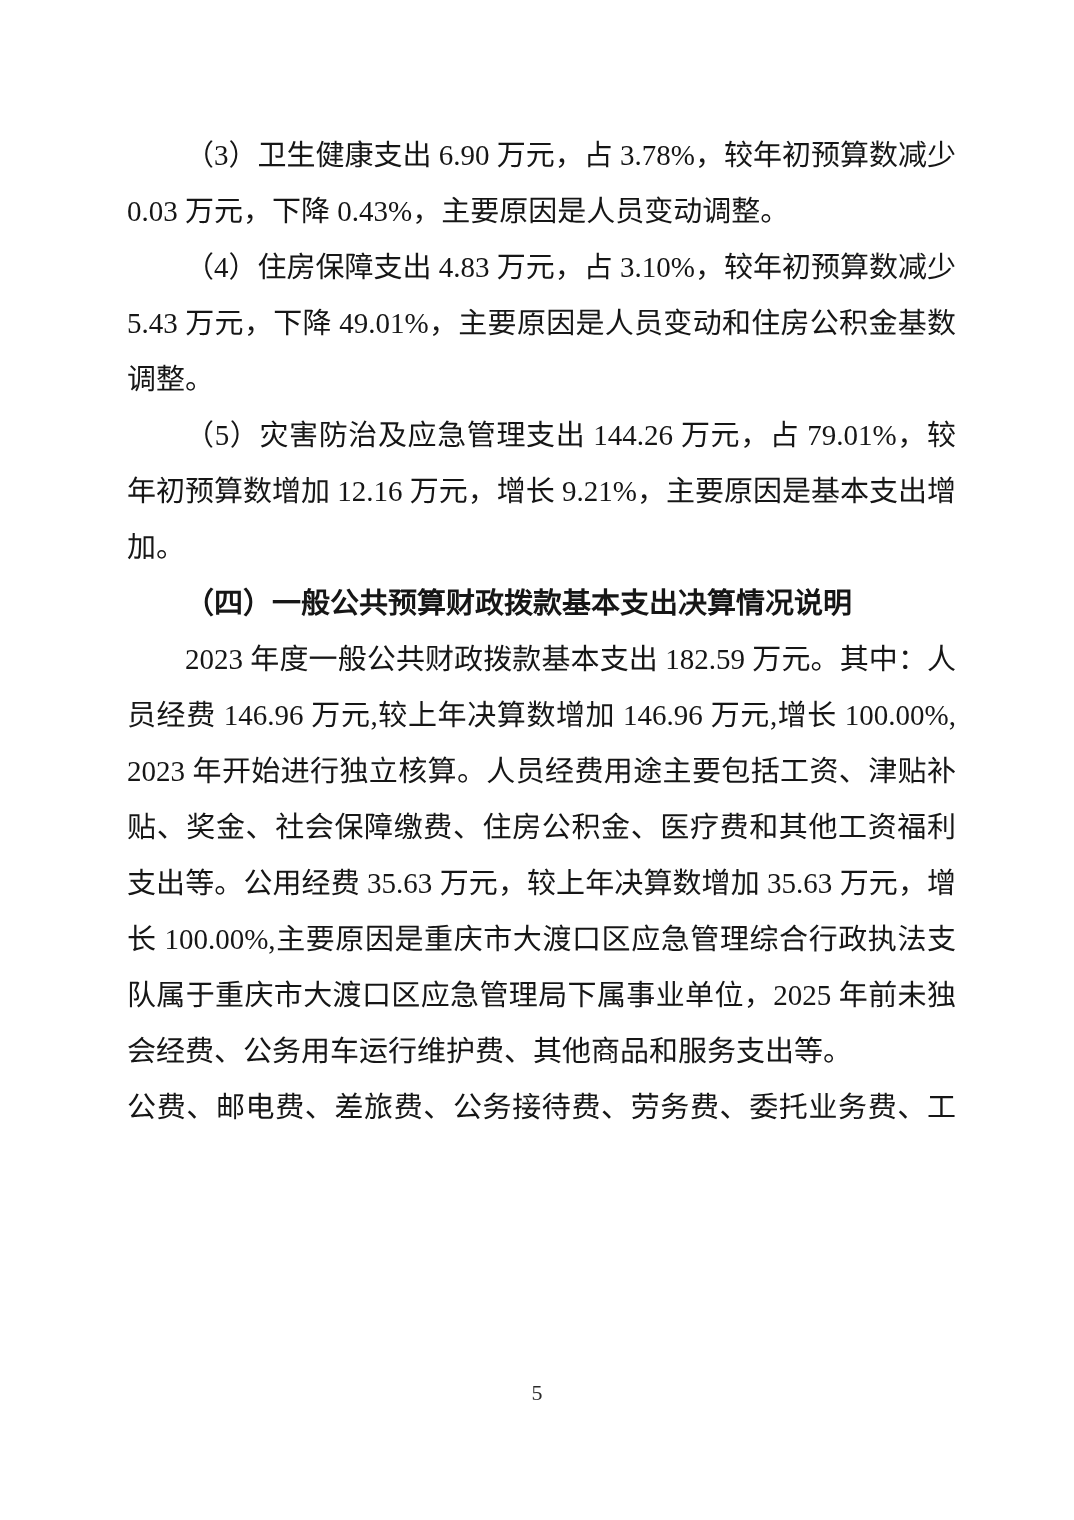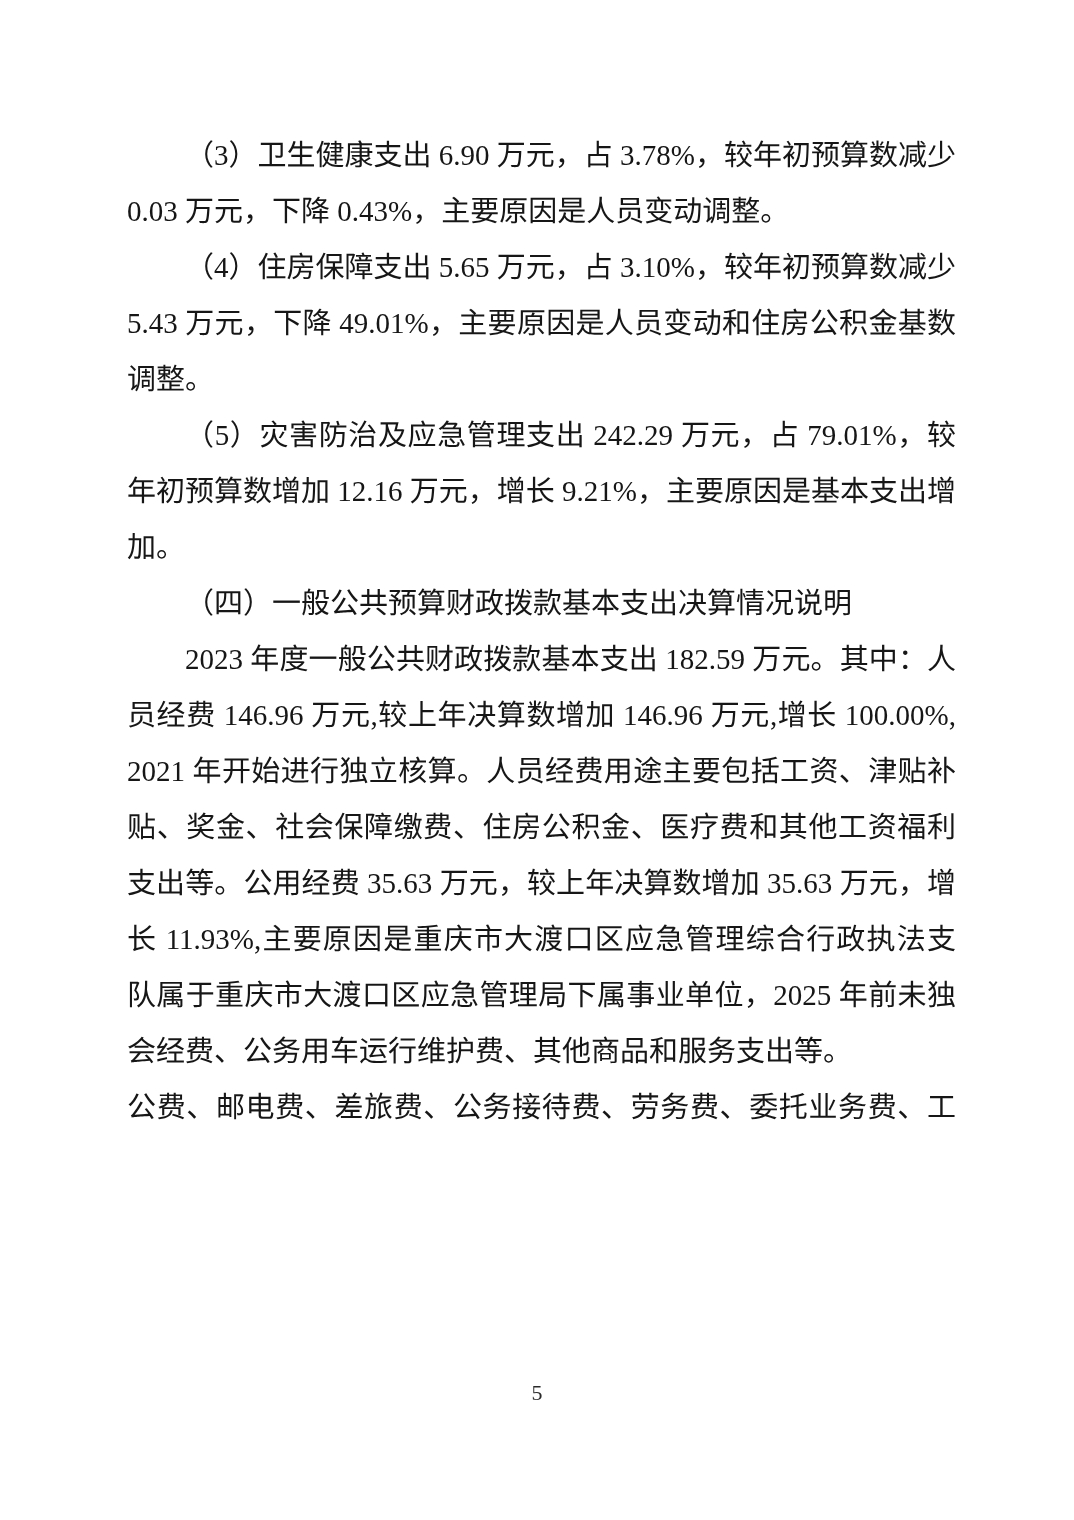--- a/index.html
+++ b/index.html
@@ -39,21 +39,21 @@
     white-space: nowrap;
   }
   .tl.first {
     text-indent: 2em;
   }
   .tl.last {
     text-align: right;
     text-align-last: left;
   }
   .heading .tl {
-    font-weight: normal;
+    font-weight: bold;
     text-align: center;
     text-align-last: left;
   }
   .footer {
     position: absolute;
     left: 0;
     top: 1378px;
     width: 100%;
     text-align: center;
     font-size: 22px;
@@ -66,42 +66,42 @@
 
 <div class="page">
   <main class="content">
 
     <p class="para">
       <span class="tl first">（3）卫生健康支出 6.90 万元，占 3.78%，较年初预算数减少</span>
       <span class="tl last">0.03 万元，下降 0.43%，主要原因是人员变动调整。</span>
     </p>
 
     <p class="para">
-      <span class="tl first">（4）住房保障支出 5.65 万元，占 3.10%，较年初预算数减少</span>
+      <span class="tl first">（4）住房保障支出 4.83 万元，占 3.10%，较年初预算数减少</span>
       <span class="tl">5.43 万元，下降 49.01%，主要原因是人员变动和住房公积金基数</span>
       <span class="tl last">调整。</span>
     </p>
 
     <p class="para">
-      <span class="tl first">（5）灾害防治及应急管理支出 242.29 万元，占 79.01%，较</span>
+      <span class="tl first">（5）灾害防治及应急管理支出 144.26 万元，占 79.01%，较</span>
       <span class="tl">年初预算数增加 12.16 万元，增长 9.21%，主要原因是基本支出增</span>
       <span class="tl last">加。</span>
     </p>
 
     <p class="para heading">
       <span class="tl first last">（四）一般公共预算财政拨款基本支出决算情况说明</span>
     </p>
 
     <p class="para">
       <span class="tl first">2023 年度一般公共财政拨款基本支出 182.59 万元。其中：人</span>
       <span class="tl">员经费 146.96 万元,较上年决算数增加 146.96 万元,增长 100.00%,</span>
-      <span class="tl">2021 年开始进行独立核算。人员经费用途主要包括工资、津贴补</span>
+      <span class="tl">2023 年开始进行独立核算。人员经费用途主要包括工资、津贴补</span>
       <span class="tl">贴、奖金、社会保障缴费、住房公积金、医疗费和其他工资福利</span>
       <span class="tl">支出等。公用经费 35.63 万元，较上年决算数增加 35.63 万元，增</span>
-      <span class="tl">长 11.93%,主要原因是重庆市大渡口区应急管理综合行政执法支</span>
+      <span class="tl">长 100.00%,主要原因是重庆市大渡口区应急管理综合行政执法支</span>
       <span class="tl">队属于重庆市大渡口区应急管理局下属事业单位，2025 年前未独</span>
       <span class="tl last">会经费、公务用车运行维护费、其他商品和服务支出等。</span>
       <span class="tl">公费、邮电费、差旅费、公务接待费、劳务费、委托业务费、工</span>
     </p>
 
 
   </main>
 
   <footer class="footer">
     <span>5</span>

